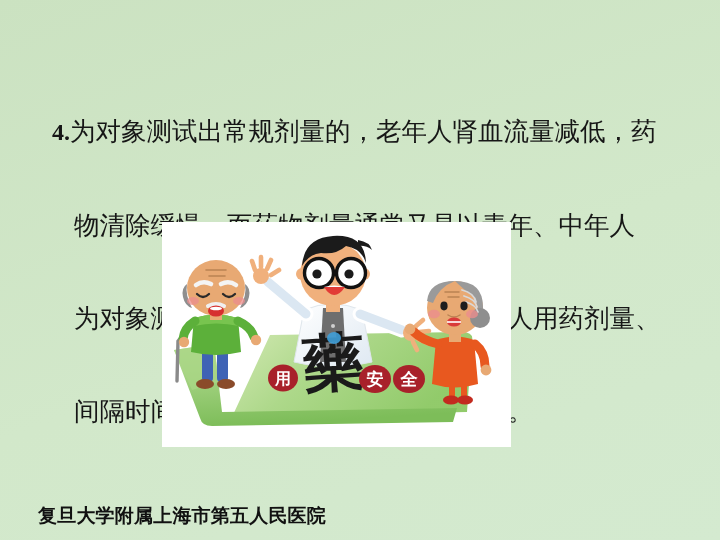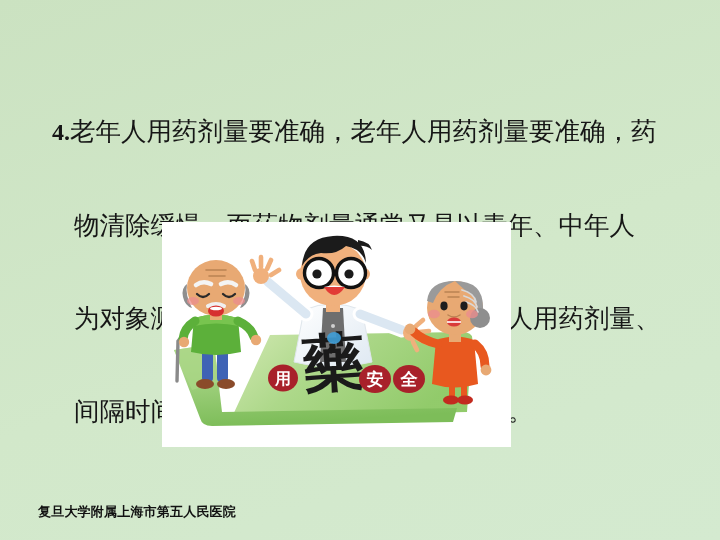--- a/index.html
+++ b/index.html
@@ -62,32 +62,32 @@
   #pic-svg { display: block; width: 349px; height: 225px; }
 
   
   #footer {
     position: absolute;
     left: 38px;
     top: 503px;
     color: #111111;
     font-family: "Liberation Sans", sans-serif;
     font-weight: bold;
-    font-size: 13px;
+    font-size: 19px;
     letter-spacing: 0.2px;
     white-space: nowrap;
   }
 </style>
 </head>
 <body>
 
 <div id="slide">
 
   <div id="body-text">
-    <span class="ln"><span class="num">4.</span><span>老年人用药剂量要准确，老年人用药剂量要准确，药</span></span>
+    <span class="ln"><span class="num">4.</span><span>为对象测试出常规剂量的，老年人肾血流量减低，药</span></span>
     <span class="ln indent">物清除缓慢，而药物剂量通常又是以青年、中年人</span>
     <span class="ln indent">为对象测试出常规剂量的，因此，老年人用药剂量、</span>
     <span class="ln indent">间隔时间应根据具体情况做相应的调整。</span>
   </div>
 
   <div id="picture">
     <svg id="pic-svg" viewBox="0 0 349 225" xmlns="http://www.w3.org/2000/svg">
       <defs>
         <linearGradient id="bannerGrad" x1="0" y1="0" x2="1" y2="0.4">
           <stop offset="0%" stop-color="#cfe7ae"></stop>

